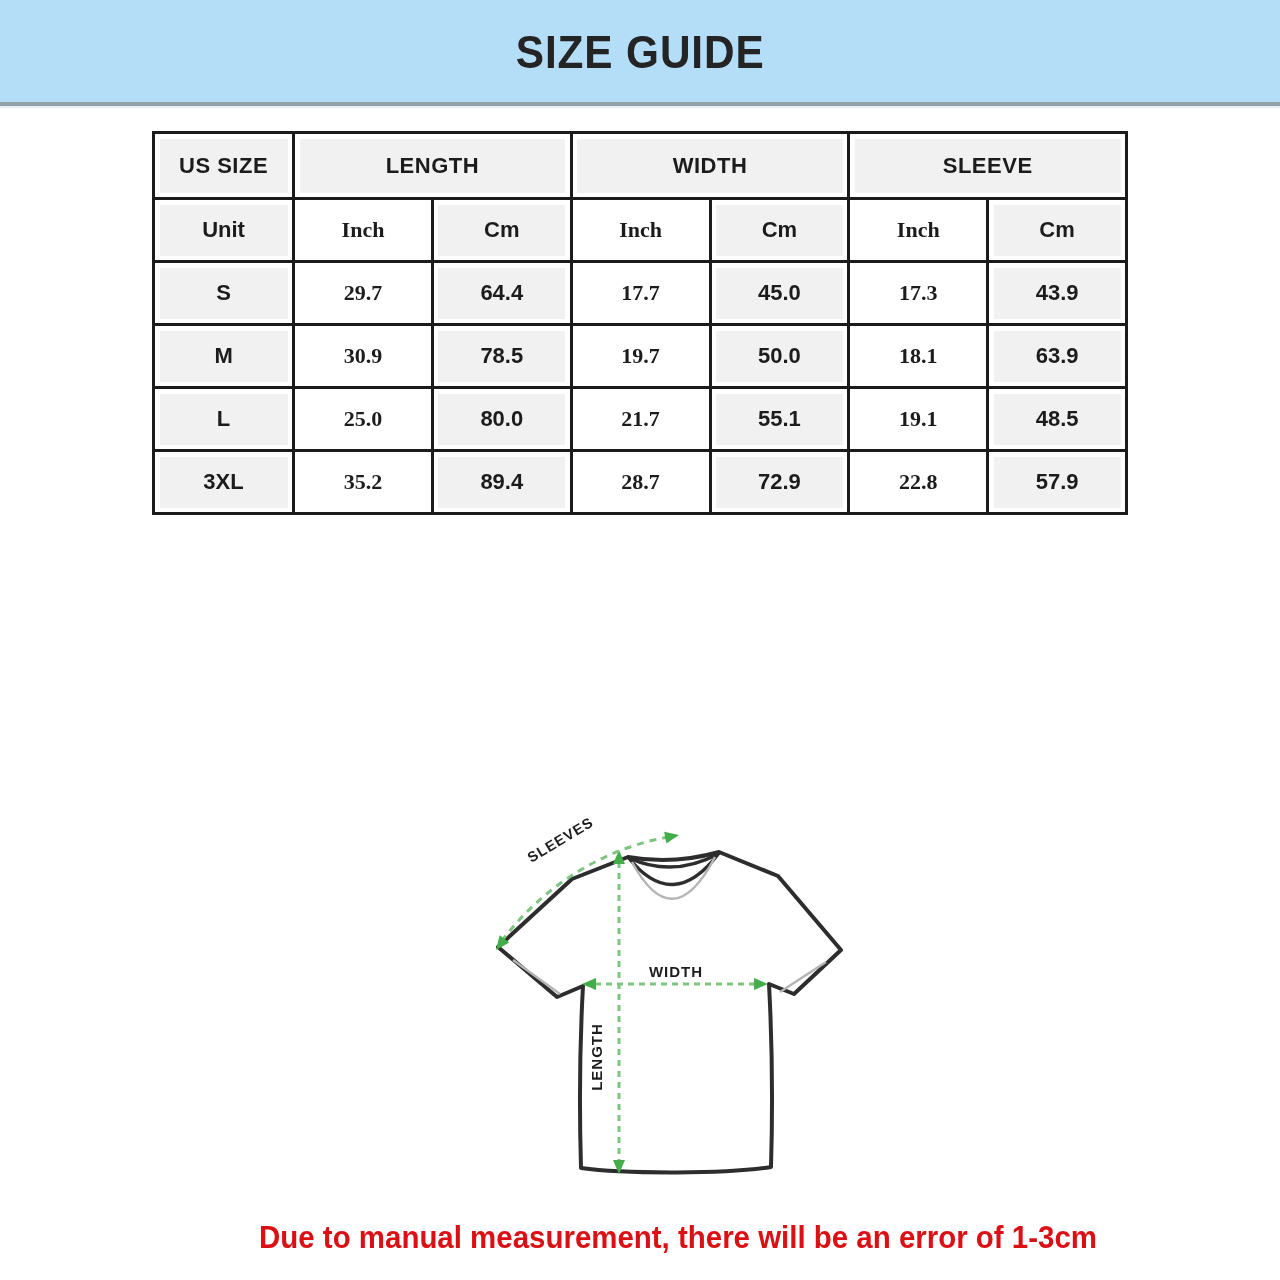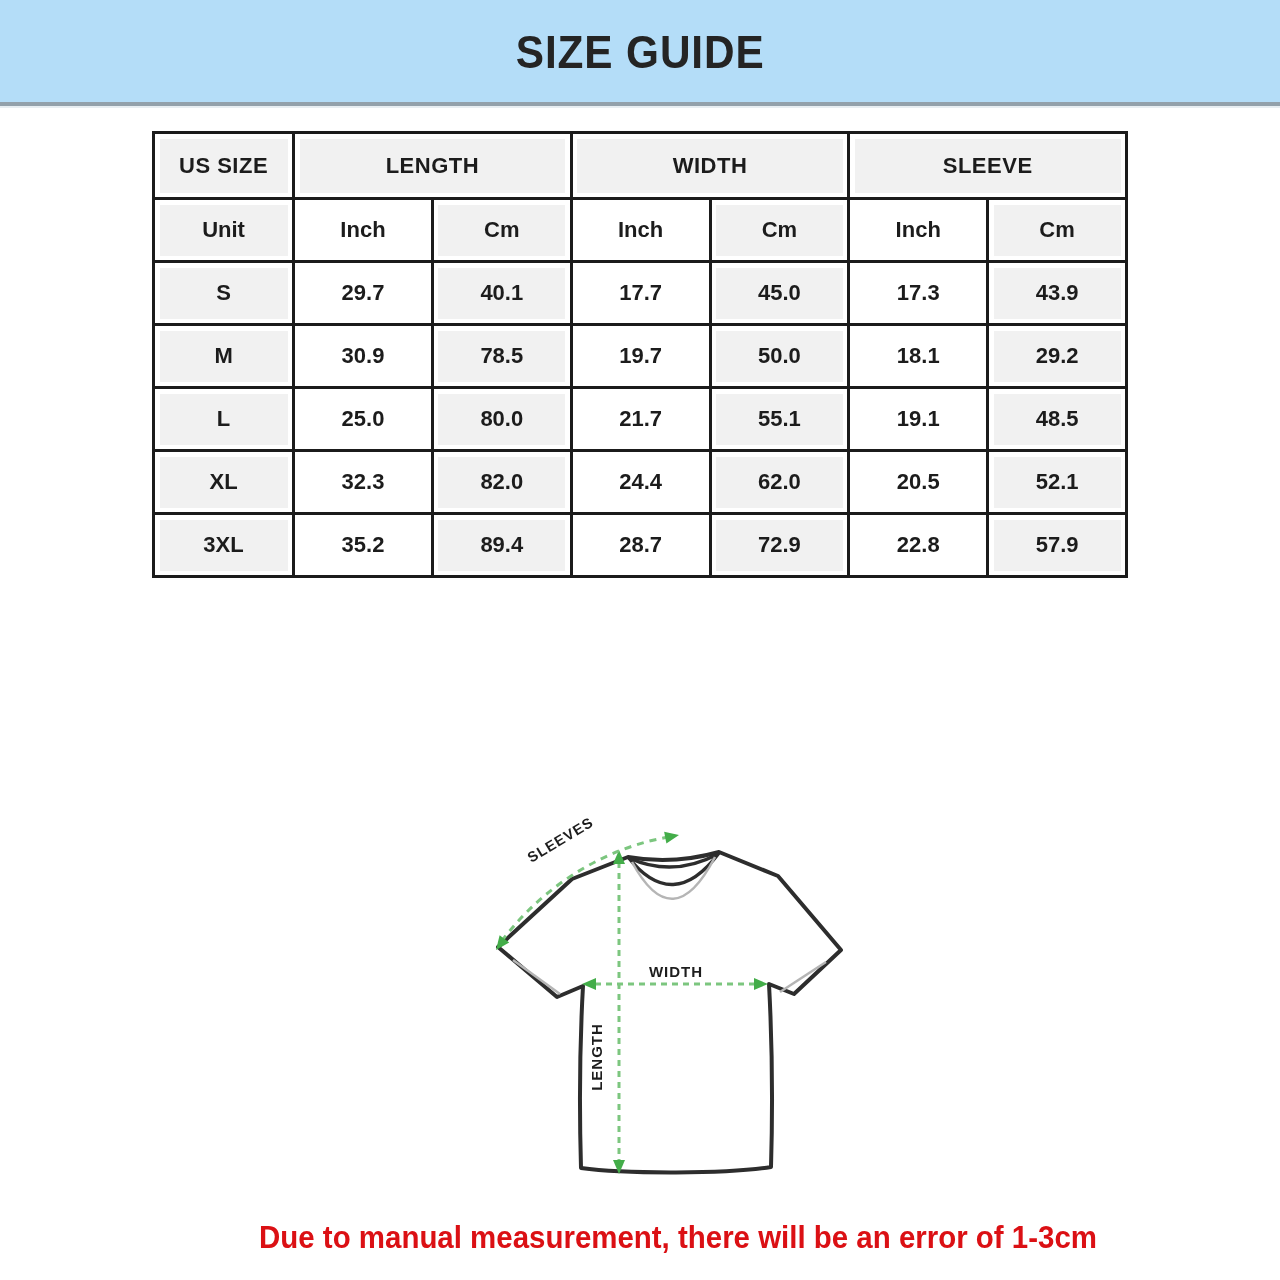--- a/index.html
+++ b/index.html
@@ -23,21 +23,21 @@
       height:63px;
       padding:5px;
       text-align:center;
       vertical-align:middle;
       font-size:22px;
       font-weight:700;
       color:#1c1c1c;
       background-clip:content-box; 
   }
   .size-table .shade { background-color:#f1f1f1; background-clip:content-box; }
-  .size-table .plain { background-color:#ffffff; }
+  .size-table .plain { background-color:#ffffff;font-family:Liberation Serif, serif; }
   .size-table thead tr.group-row th { height:66px; font-size:22px; letter-spacing:.5px; }
 
   
   .diagram { position:absolute; left:445px; top:800px; width:460px; height:430px; }
   .diagram svg { display:block; width:460px; height:430px; }
   .shirt-label { font-family:"Liberation Sans","DejaVu Sans",sans-serif;
                  font-weight:700; fill:#1d1d1d; letter-spacing:1px; }
 
   
   .footnote { position:absolute; top:1220px; left:678px;
@@ -79,52 +79,43 @@
           <th class="plain">Inch</th>
           <th class="shade">Cm</th>
           <th class="plain">Inch</th>
           <th class="shade">Cm</th>
         </tr>
       </thead>
       <tbody>
         <tr>
           <th class="shade">S</th>
           <td class="plain">29.7</td>
-          <td class="shade">40.1</td>
+          <td class="shade">64.4</td>
           <td class="plain">17.7</td>
           <td class="shade">45.0</td>
           <td class="plain">17.3</td>
           <td class="shade">43.9</td>
         </tr>
         <tr>
           <th class="shade">M</th>
           <td class="plain">30.9</td>
           <td class="shade">78.5</td>
           <td class="plain">19.7</td>
           <td class="shade">50.0</td>
           <td class="plain">18.1</td>
-          <td class="shade">29.2</td>
+          <td class="shade">63.9</td>
         </tr>
         <tr>
           <th class="shade">L</th>
           <td class="plain">25.0</td>
           <td class="shade">80.0</td>
           <td class="plain">21.7</td>
           <td class="shade">55.1</td>
           <td class="plain">19.1</td>
           <td class="shade">48.5</td>
-        </tr>
-        <tr>
-          <th class="shade">XL</th>
-          <td class="plain">32.3</td>
-          <td class="shade">82.0</td>
-          <td class="plain">24.4</td>
-          <td class="shade">62.0</td>
-          <td class="plain">20.5</td>
-          <td class="shade">52.1</td>
         </tr>
         <tr>
           <th class="shade">3XL</th>
           <td class="plain">35.2</td>
           <td class="shade">89.4</td>
           <td class="plain">28.7</td>
           <td class="shade">72.9</td>
           <td class="plain">22.8</td>
           <td class="shade">57.9</td>
         </tr>

